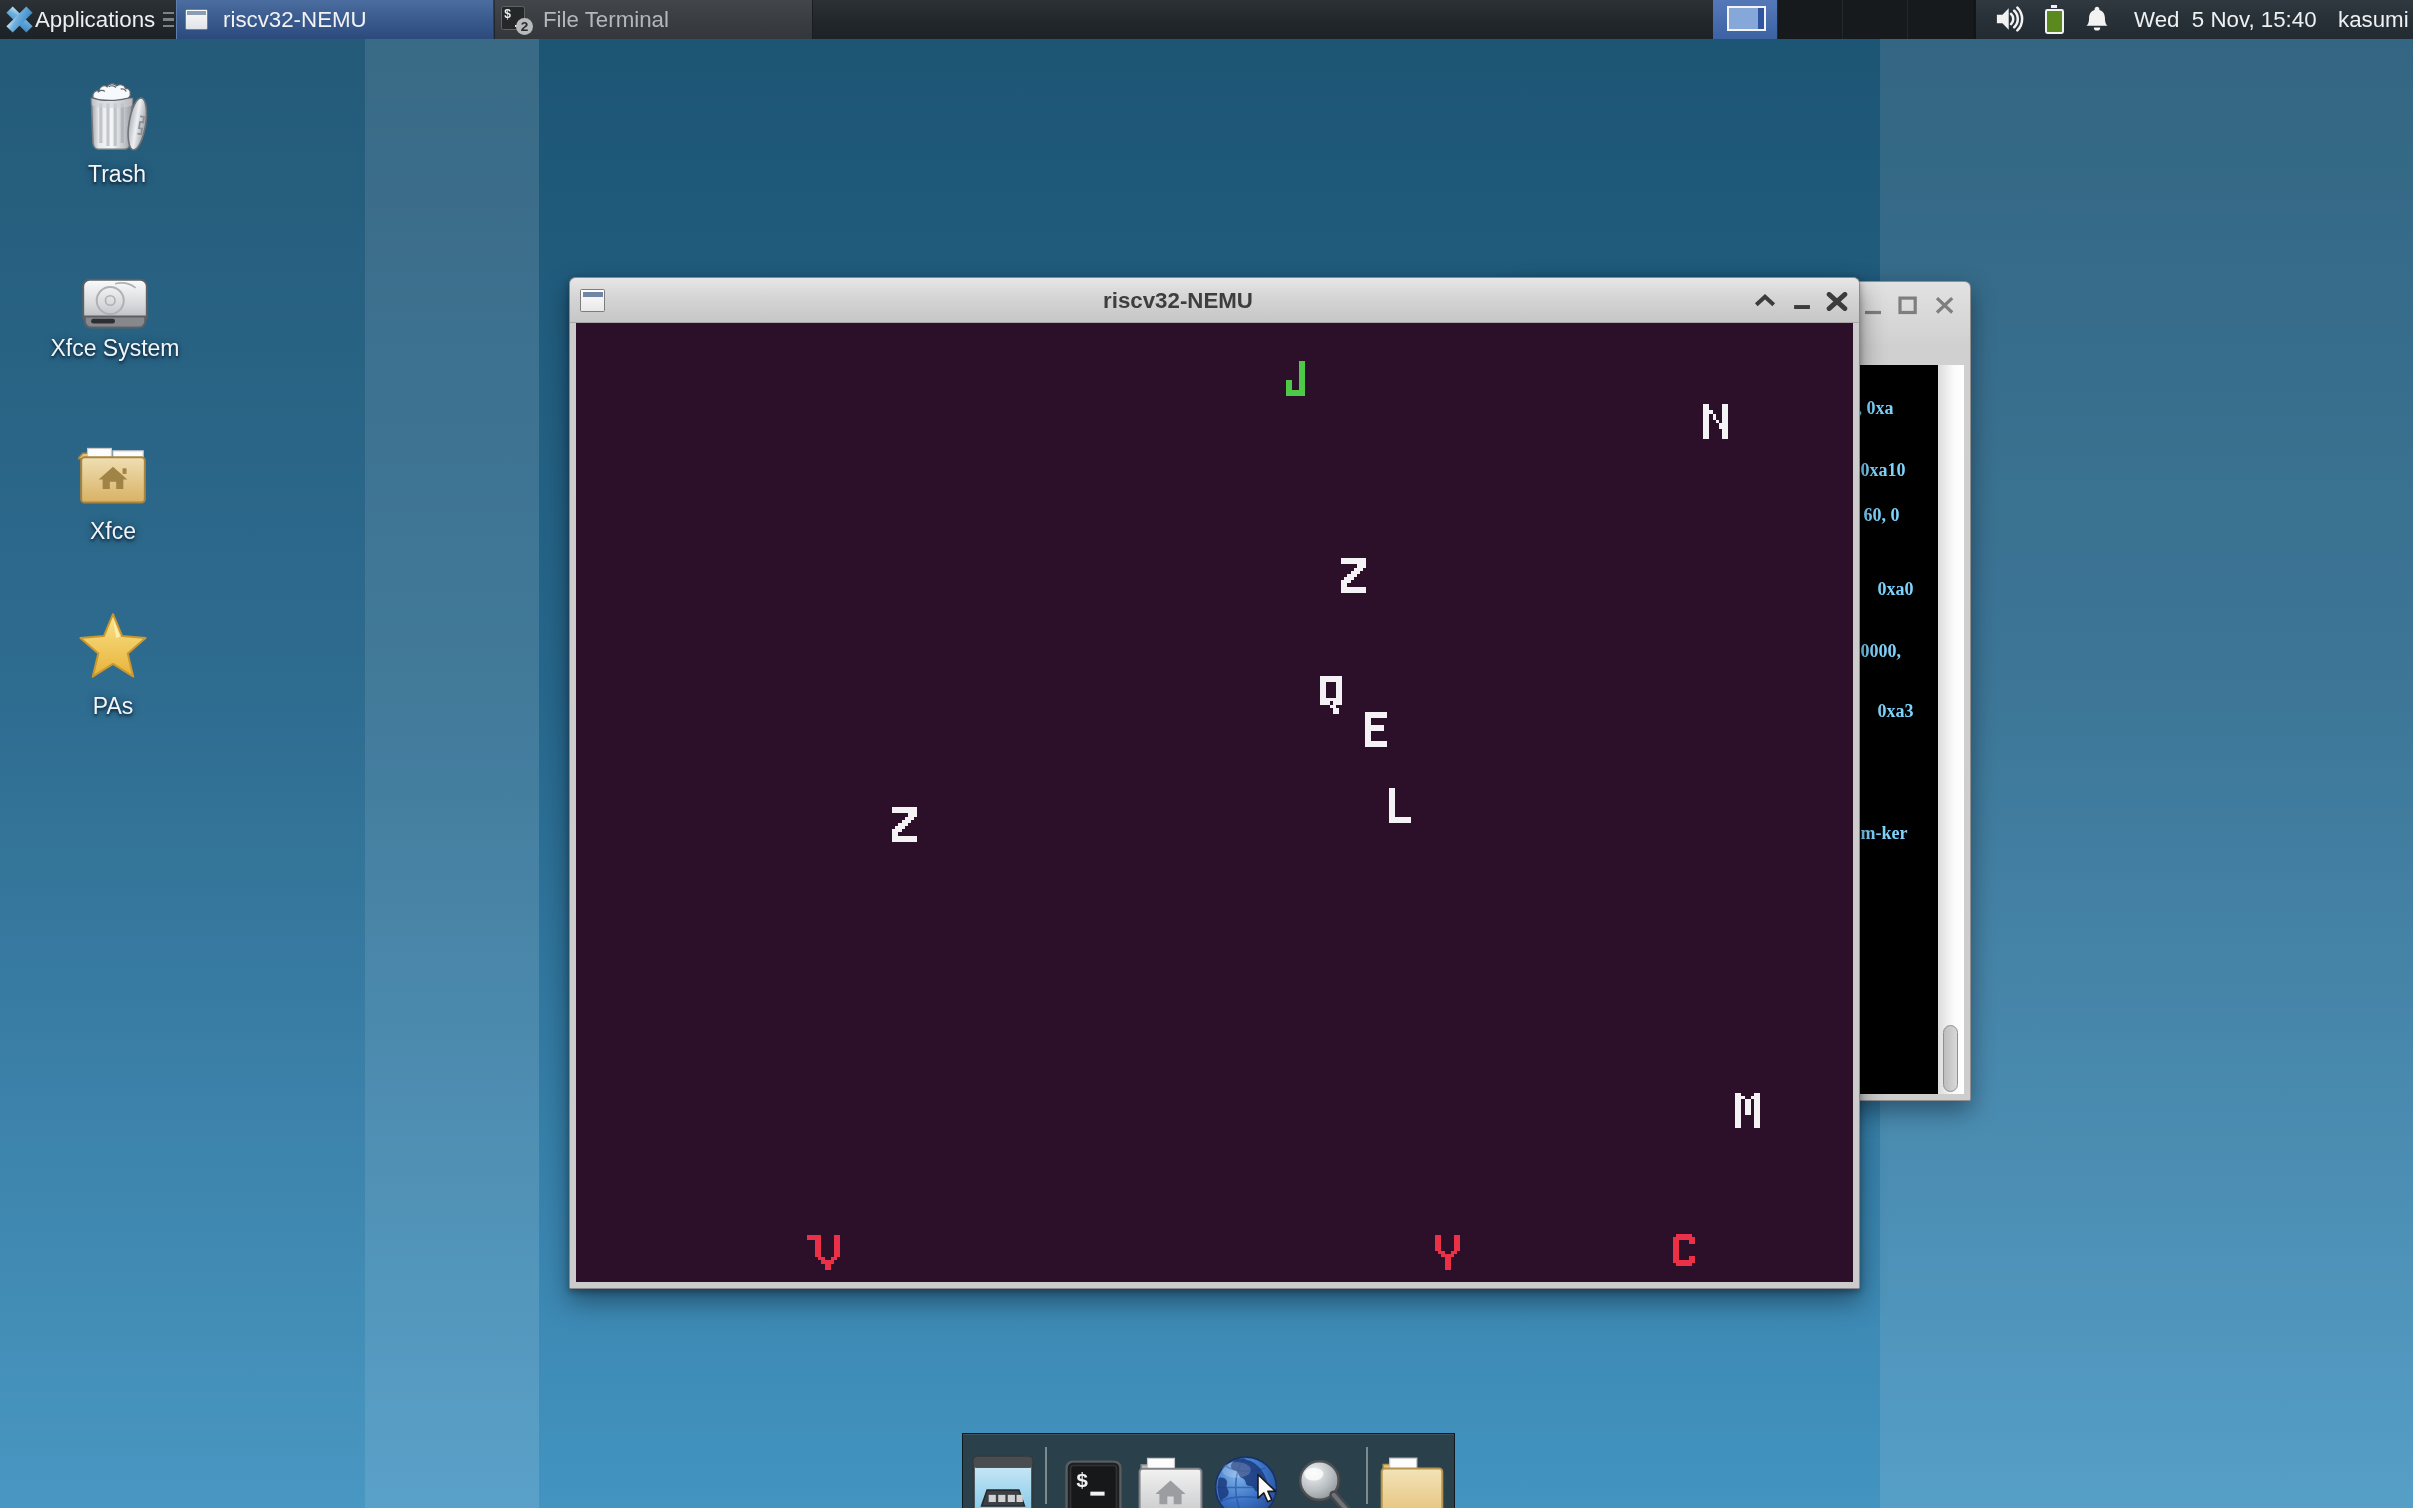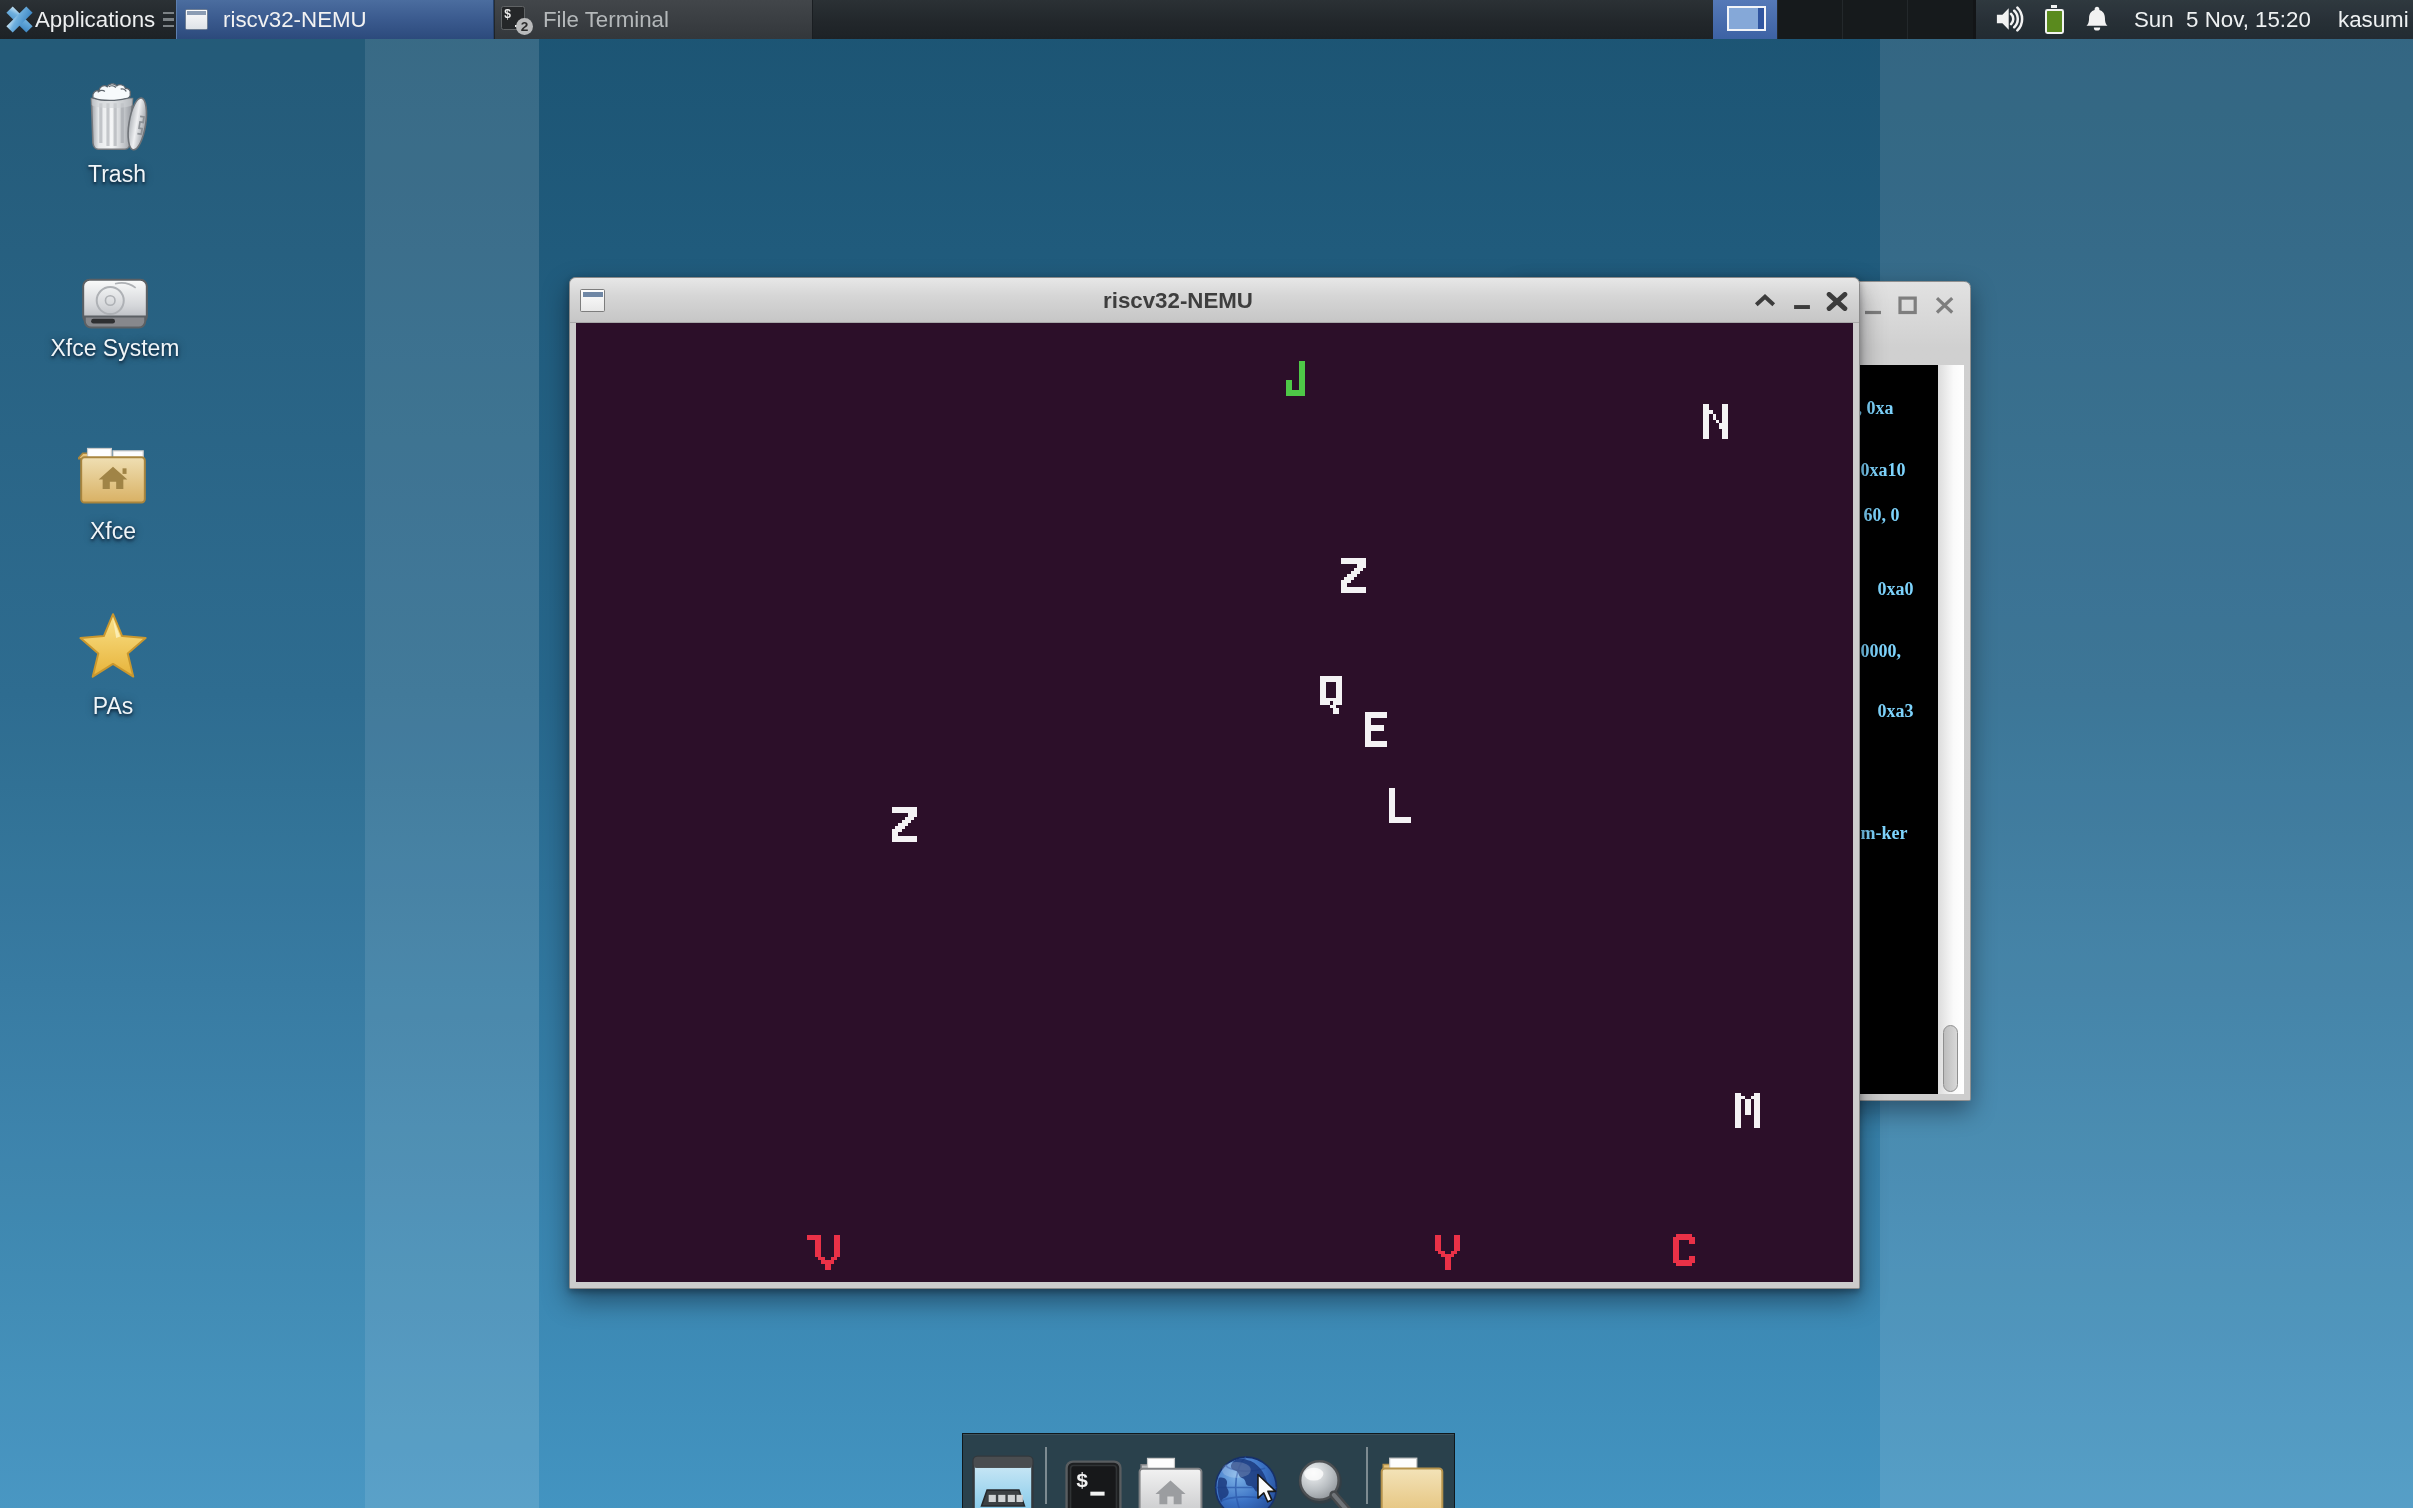--- a/index.html
+++ b/index.html
@@ -109,21 +109,21 @@
  </svg>
 
  <div style="position:absolute;left:2045px;top:8.8px;width:19px;height:25.5px;border:2.4px solid #f2f2f2;border-radius:2.4px;background:#5a8a1e">
    <div style="position:absolute;left:4px;top:-5.6px;width:6.4px;height:3.2px;background:#f2f2f2"></div>
  </div>
 
  <svg style="position:absolute;left:2085px;top:6.4px" width="24" height="27" viewBox="0 0 30 34">
   <path fill="#f2f2f2" d="M15 1c1.8 0 3 1.3 3 3v1c4.5 1.3 7 5 7 10 0 6 1.5 8.5 3.5 10H1.5C3.5 23.5 5 21 5 15c0-5 2.5-8.7 7-10V4c0-1.7 1.2-3 3-3z"></path>
   <path fill="#f2f2f2" d="M11 27h8a4 4 0 0 1-8 0z"></path>
  </svg>
- <div class="clock">Sun  5 Nov, 15:20</div>
+ <div class="clock">Wed  5 Nov, 15:40</div>
  <div class="kasumi">kasumi</div>
 </div>
 
 <svg style="position:absolute;left:85px;top:76px" width="65" height="80" viewBox="0 0 82 100">
  <defs>
   <linearGradient id="tg" x1="0" x2="1">
         <stop offset="0" stop-color="#9ea2a8"></stop>
         <stop offset=".18" stop-color="#e8eaec"></stop>
         <stop offset=".5" stop-color="#f5f6f7"></stop>
         <stop offset=".8" stop-color="#c2c5c9"></stop>

